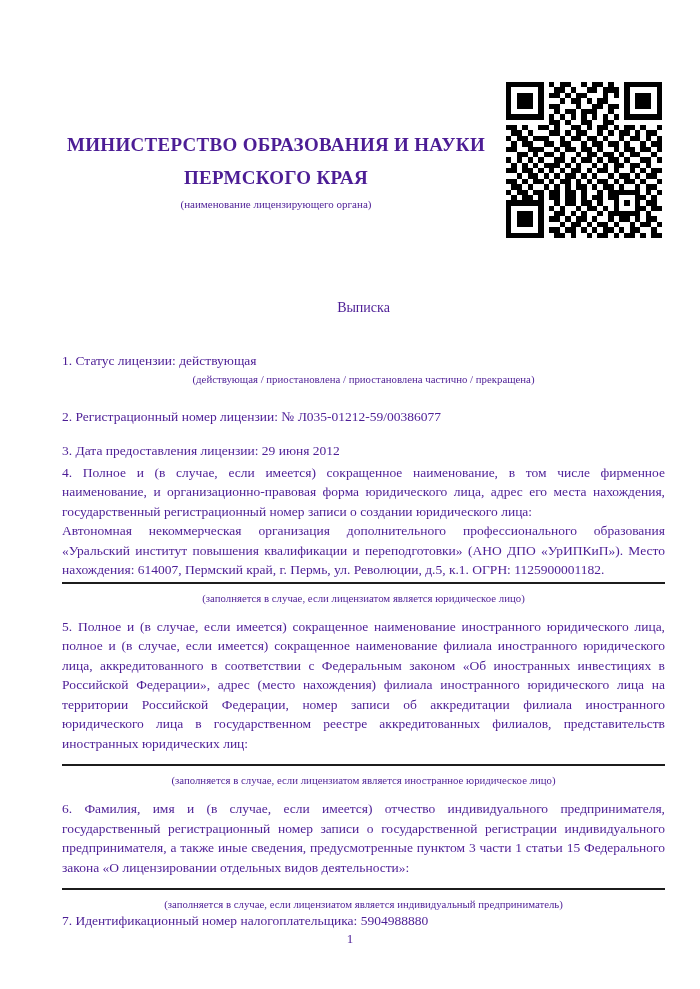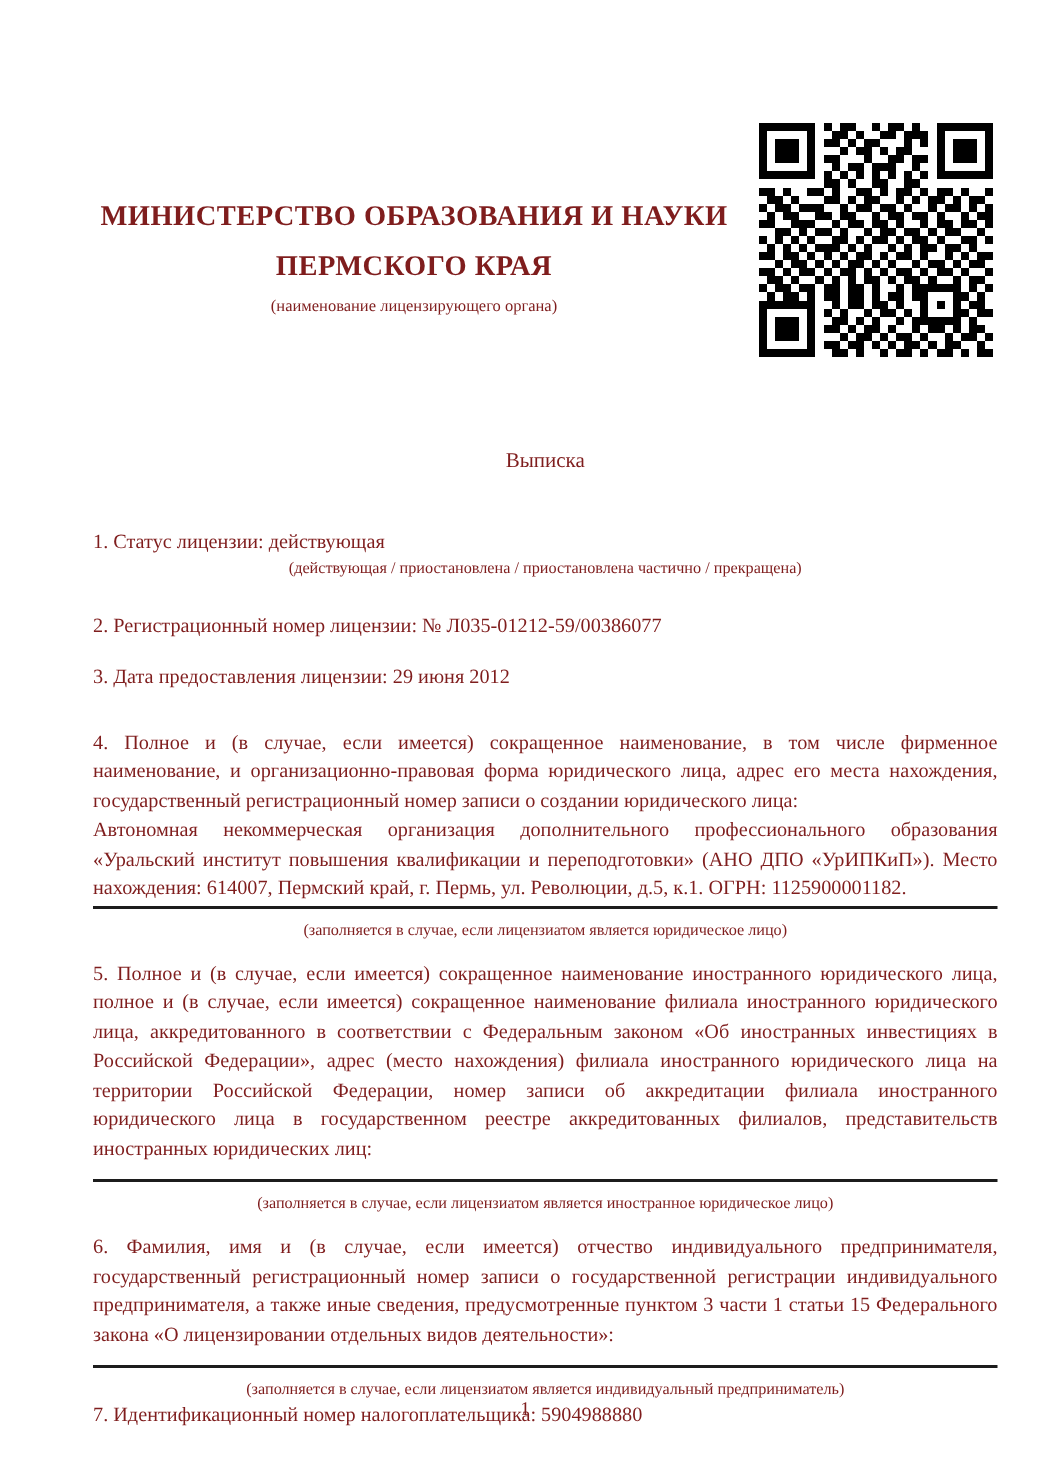--- a/index.html
+++ b/index.html
@@ -2,21 +2,21 @@
 <html lang="ru"><head>
 <meta charset="utf-8">
 <style>
   html, body { margin: 0; padding: 0; background: #ffffff; }
   .page {
     position: relative;
     width: 700px;
     height: 989px;
     background: #ffffff;
     font-family: "Liberation Serif", "DejaVu Serif", serif;
-    color: #7f1d1d;
+    color: #4c1d95;
     overflow: hidden;
   }
 
   
   .ministry {
     position: absolute;
     top: 128px;
     left: 62px;
     width: 428px;
     text-align: center;
@@ -60,21 +60,21 @@
     font-size: 10.8px;
     line-height: 13px;
     text-align: center;
   }
   .rule { border-top: 2px solid #1c1c1c; height: 0; }
 
   .mt-item1   { margin-top: 32px; }
   .mt-cap1    { margin-top: 2px; }
   .mt-item2   { margin-top: 21px; }
   .mt-item3   { margin-top: 15px; }
-  .mt-item4   { margin-top: 24px; }
+  .mt-item4   { margin-top: 2px; }
   .mt-rule4   { margin-top: 2px; }
   .mt-cap     { margin-top: 8px; }
   .mt-item5   { margin-top: 12px; }
   .gap-blank  { height: 11px; }
   .mt-item6   { margin-top: 12px; }
   .mt-item7   { }
 
   .page-number {
     position: absolute;
     bottom: 42px;

